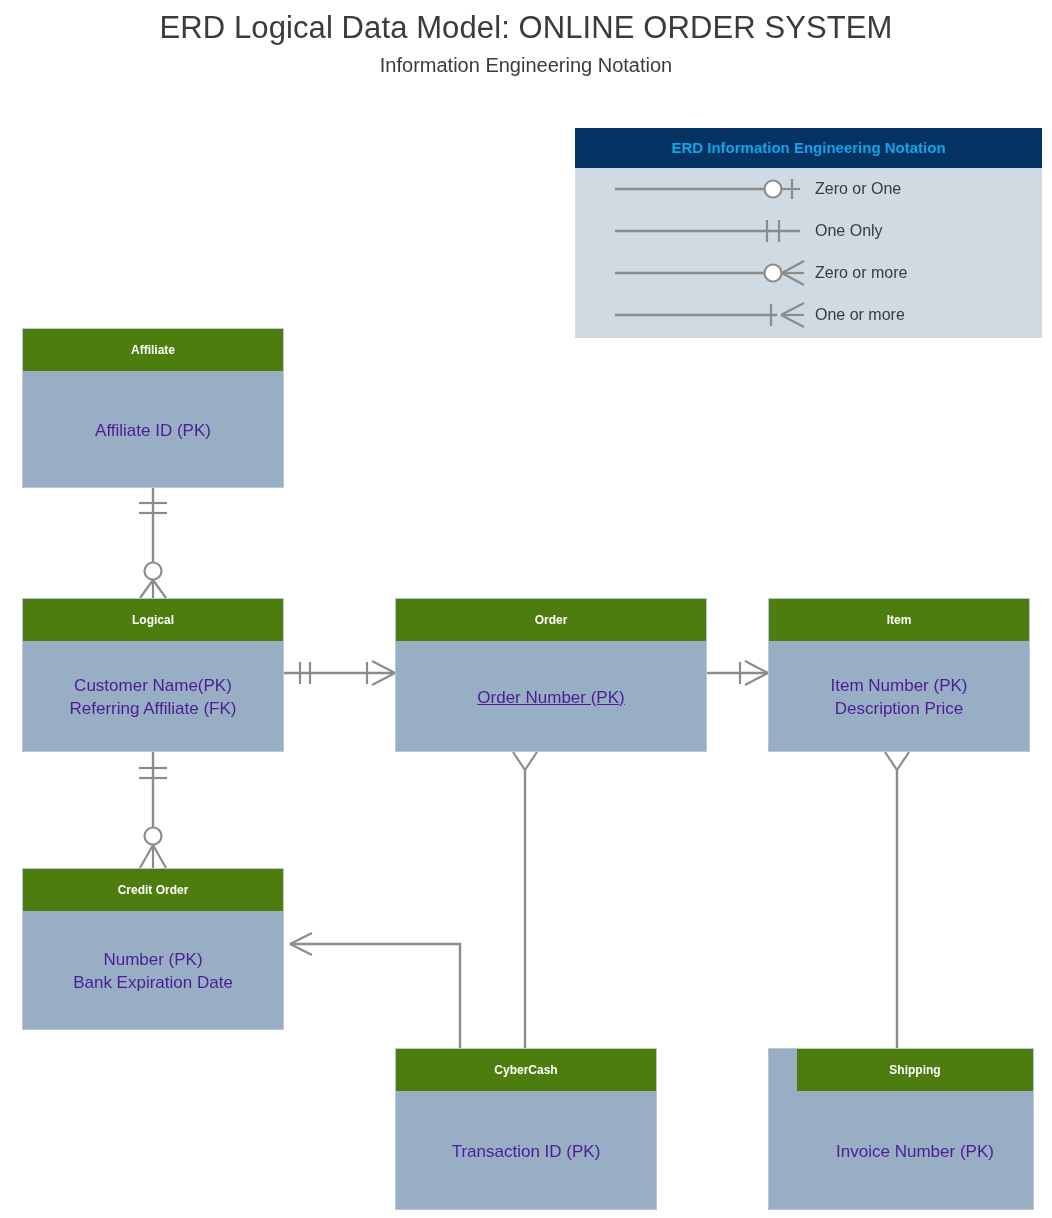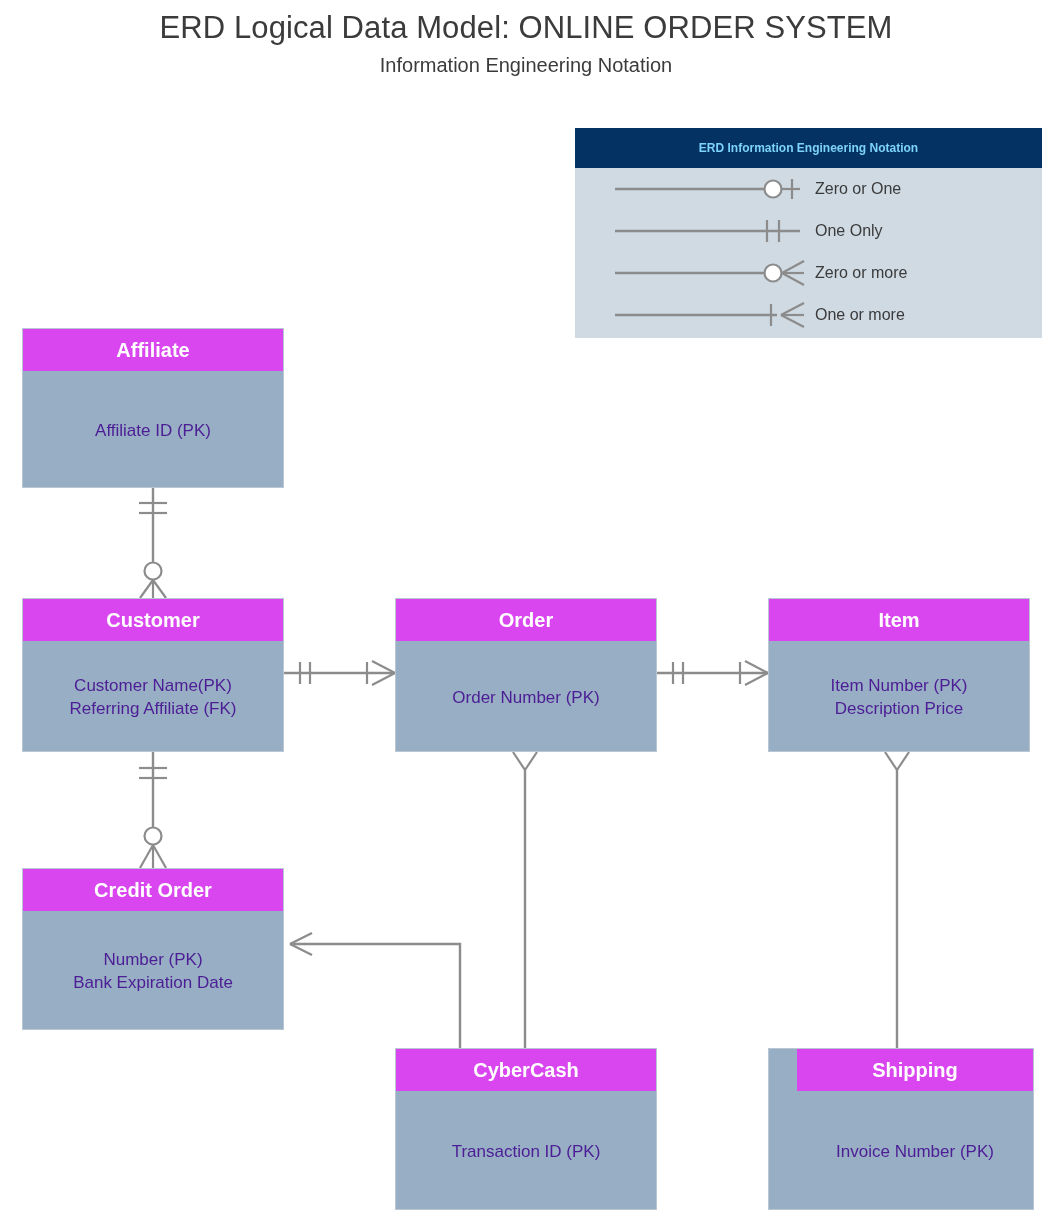--- a/index.html
+++ b/index.html
@@ -39,23 +39,23 @@
   }
 
   
   .entity {
     position: absolute;
     box-sizing: border-box;
     background: #97aec4;
     border: 1px solid #b9c6d4;
   }
   .entity-header {
-    background: #d946ef;
+    background: #4d7c0f;
     color: #ffffff;
-    font-size: 20px;
+    font-size: 12px;
     font-weight: bold;
     height: 42px;
     line-height: 42px;
     text-align: center;
     white-space: nowrap;
     overflow: hidden;
   }
   .entity-body {
     color: #4c1d95;
     font-size: 17px;
@@ -75,22 +75,22 @@
     position: absolute;
     left: 575px;
     top: 128px;
     width: 467px;
     height: 210px;
     box-sizing: border-box;
     background: #cfdae3;
   }
   #legend-header {
     background: #043263;
-    color: #7dd3fc;
-    font-size: 12px;
+    color: #0ea5e9;
+    font-size: 15px;
     font-weight: bold;
     height: 40px;
     line-height: 40px;
     text-align: center;
     white-space: nowrap;
   }
   .legend-row {
     position: absolute;
     left: 0;
     width: 518px;
@@ -231,30 +231,30 @@
   </svg>
 
   <div class="entity" id="ent-affiliate" style="left:22px; top:328px; width:262px; height:160px;">
     <div class="entity-header">Affiliate</div>
     <div class="entity-body" style="height:118px;">
       <span class="attr">Affiliate ID (PK)</span>
     </div>
   </div>
 
   <div class="entity" id="ent-customer" style="left:22px; top:598px; width:262px; height:154px;">
-    <div class="entity-header">Customer</div>
+    <div class="entity-header">Logical</div>
     <div class="entity-body" style="height:112px;">
       <span class="attr">Customer Name(PK)</span>
       <span class="attr">Referring Affiliate (FK)</span>
     </div>
   </div>
 
-  <div class="entity" id="ent-order" style="left:395px; top:598px; width:262px; height:154px;">
+  <div class="entity" id="ent-order" style="left:395px; top:598px; width:312px; height:154px;">
     <div class="entity-header">Order</div>
-    <div class="entity-body" style="height:112px;">
+    <div class="entity-body" style="height:112px;text-decoration:underline;">
       <span class="attr">Order Number (PK)</span>
     </div>
   </div>
 
   <div class="entity" id="ent-item" style="left:768px; top:598px; width:262px; height:154px;">
     <div class="entity-header">Item</div>
     <div class="entity-body" style="height:112px;">
       <span class="attr">Item Number (PK)</span>
       <span class="attr">Description Price</span>
     </div>

